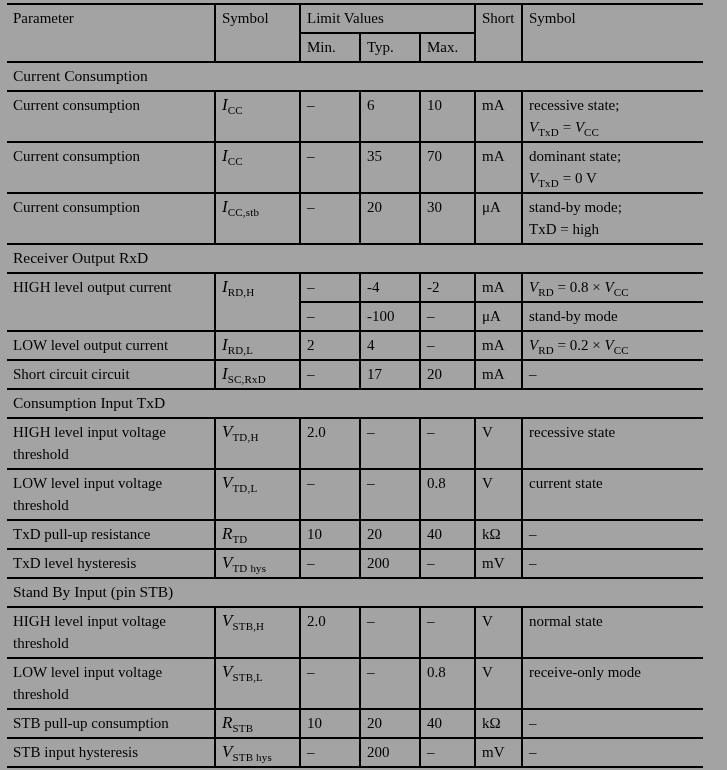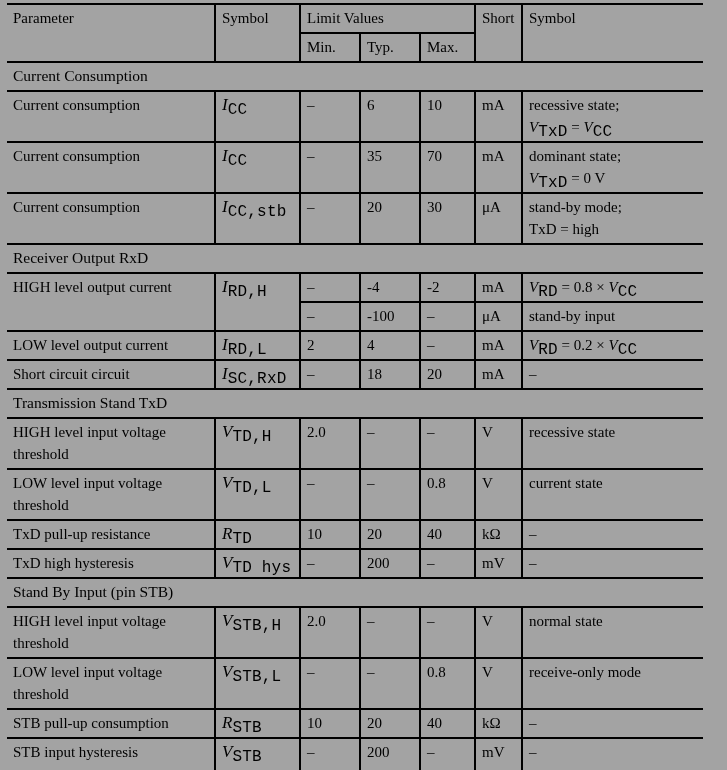--- a/index.html
+++ b/index.html
@@ -42,27 +42,26 @@
   .section-cell {
     font-weight: bold;
     font-size: 15.5px;
     height: 29px;
   }
   td { height: 29px; }
 
   
   .sym i { font-size: 17px; font-family: "Liberation Serif", serif; }
   sub {
-    font-size: 16px;
+    font-size: 11px;
     line-height: 0;
     vertical-align: baseline;
     position: relative;
     top: 4px;
     letter-spacing: 0.2px;
-    font-family: Liberation Mono, monospace;
   }
   i { font-style: italic; }
 </style>
 </head>
 <body>
 
 <div class="page">
   <table class="spec">
     <colgroup>
       <col style="width:208px">
@@ -128,42 +127,42 @@
           <td class="col-typ">-4</td>
           <td class="col-max">-2</td>
           <td class="col-unit">mA</td>
           <td class="col-remarks"><i>V</i><sub>RD</sub> = 0.8 × <i>V</i><sub>CC</sub></td>
         </tr>
         <tr>
           <td class="col-min">–</td>
           <td class="col-typ">-100</td>
           <td class="col-max">–</td>
           <td class="col-unit">μA</td>
-          <td class="col-remarks">stand-by input</td>
+          <td class="col-remarks">stand-by mode</td>
         </tr>
         <tr>
           <td class="col-param">LOW level output current</td>
           <td class="col-symbol sym"><i>I</i><sub>RD,L</sub></td>
           <td class="col-min">2</td>
           <td class="col-typ">4</td>
           <td class="col-max">–</td>
           <td class="col-unit">mA</td>
           <td class="col-remarks"><i>V</i><sub>RD</sub> = 0.2 × <i>V</i><sub>CC</sub></td>
         </tr>
         <tr>
           <td class="col-param">Short circuit circuit</td>
           <td class="col-symbol sym"><i>I</i><sub>SC,RxD</sub></td>
           <td class="col-min">–</td>
-          <td class="col-typ">18</td>
+          <td class="col-typ">17</td>
           <td class="col-max">20</td>
           <td class="col-unit">mA</td>
           <td class="col-remarks">–</td>
         </tr>
         <tr>
-          <td class="section-cell" colspan="7">Transmission Stand TxD</td>
+          <td class="section-cell" colspan="7">Consumption Input TxD</td>
         </tr>
         <tr>
           <td class="col-param">HIGH level input voltage threshold</td>
           <td class="col-symbol sym"><i>V</i><sub>TD,H</sub></td>
           <td class="col-min">2.0</td>
           <td class="col-typ">–</td>
           <td class="col-max">–</td>
           <td class="col-unit">V</td>
           <td class="col-remarks">recessive state</td>
         </tr>
@@ -179,21 +178,21 @@
         <tr>
           <td class="col-param">TxD pull-up resistance</td>
           <td class="col-symbol sym"><i>R</i><sub>TD</sub></td>
           <td class="col-min">10</td>
           <td class="col-typ">20</td>
           <td class="col-max">40</td>
           <td class="col-unit">kΩ</td>
           <td class="col-remarks">–</td>
         </tr>
         <tr>
-          <td class="col-param">TxD high hysteresis</td>
+          <td class="col-param">TxD level hysteresis</td>
           <td class="col-symbol sym"><i>V</i><sub>TD hys</sub></td>
           <td class="col-min">–</td>
           <td class="col-typ">200</td>
           <td class="col-max">–</td>
           <td class="col-unit">mV</td>
           <td class="col-remarks">–</td>
         </tr>
         <tr>
           <td class="section-cell" colspan="7">Stand By Input (pin STB)</td>
         </tr>

